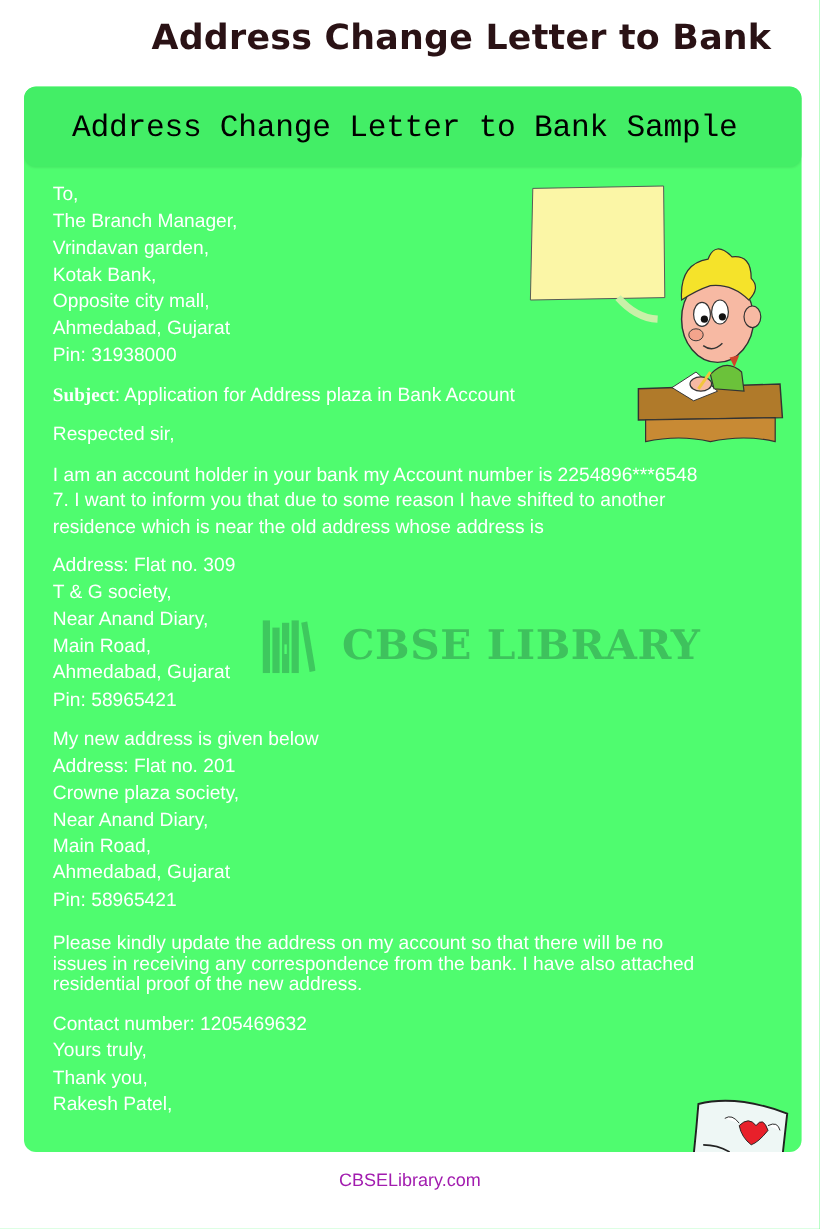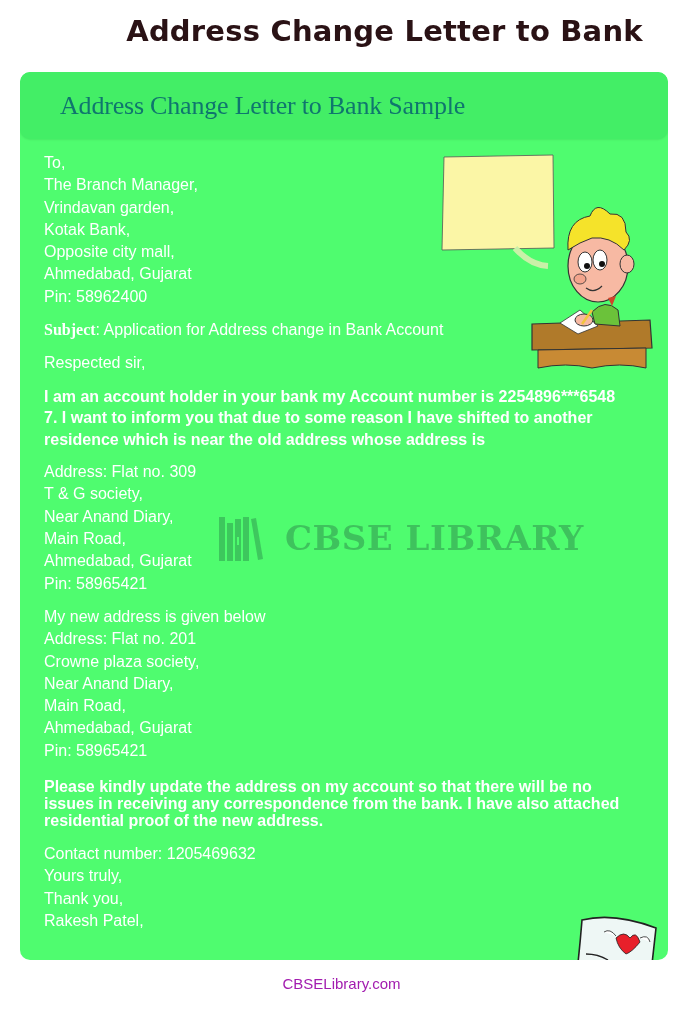--- a/index.html
+++ b/index.html
@@ -18,31 +18,31 @@
   .card {
     position: absolute; left: 20px; top: 72px; width: 648px; height: 888px;
     background: #4ffc6f; border-radius: 10px; overflow: hidden;
   }
   .card-header {
     height: 67px; background: #43ee66; border-radius: 10px;
     box-shadow: 0 1px 2px rgba(0,0,0,0.08);
     display: flex; align-items: center;
   }
   .card-header-title {
-    margin-left: 40px; color: #0f766e; font-size: 26px;
-    font-family: Liberation Serif, serif; letter-spacing: -0.2px;
+    margin-left: 40px; color: #000000; font-size: 26px;
+    font-family: Liberation Mono, monospace; letter-spacing: -0.2px;
   }
   .letter {
     position: absolute; left: 24px; top: 80px; width: 610px;
     color: #ffffff; font-family: "Liberation Sans", sans-serif;
     font-size: 16px; line-height: 22.3px;
   }
   .block { margin: 0 0 11px 0; }
   .line { display: block; white-space: nowrap; }
-  .para { line-height: 21.5px; font-weight: bold; }
+  .para { line-height: 21.5px; }
   .para.tight { line-height: 17px; }
   .bold { font-weight: bold; font-family: Liberation Serif, serif; }
   .watermark {
     position: absolute; left: 197px; top: 443px; display: flex; align-items: center; justify-content: center;
   }
   .watermark-text {
     font-family: "DejaVu Serif", serif; font-weight: bold; font-size: 34px;
     color: #3cb95a; opacity: 0.85; margin-left: 22px; letter-spacing: 0.5px;
   }
   .kid-illustration { position: absolute; left: 400px; top: 68px; }
@@ -77,25 +77,25 @@
   </div>
 
   <div class="letter">
     <div class="block">
       <span class="line">To,</span>
       <span class="line">The Branch Manager,</span>
       <span class="line">Vrindavan garden,</span>
       <span class="line">Kotak Bank,</span>
       <span class="line">Opposite city mall,</span>
       <span class="line">Ahmedabad, Gujarat</span>
-      <span class="line">Pin:  58962400</span>
+      <span class="line">Pin:  31938000</span>
     </div>
 
     <div class="block">
-      <span class="bold">Subject</span><span>: Application for Address change in Bank Account</span>
+      <span class="bold">Subject</span><span>: Application for Address plaza in Bank Account</span>
     </div>
 
     <div class="block">Respected sir,</div>
 
     <div class="block para">
       <span class="line">I am an account holder in your bank my Account number is 2254896***6548</span>
       <span class="line">7. I want to inform you that due to some reason I have shifted to another</span>
       <span class="line">residence which is near the old address whose address is</span>
     </div>
 

